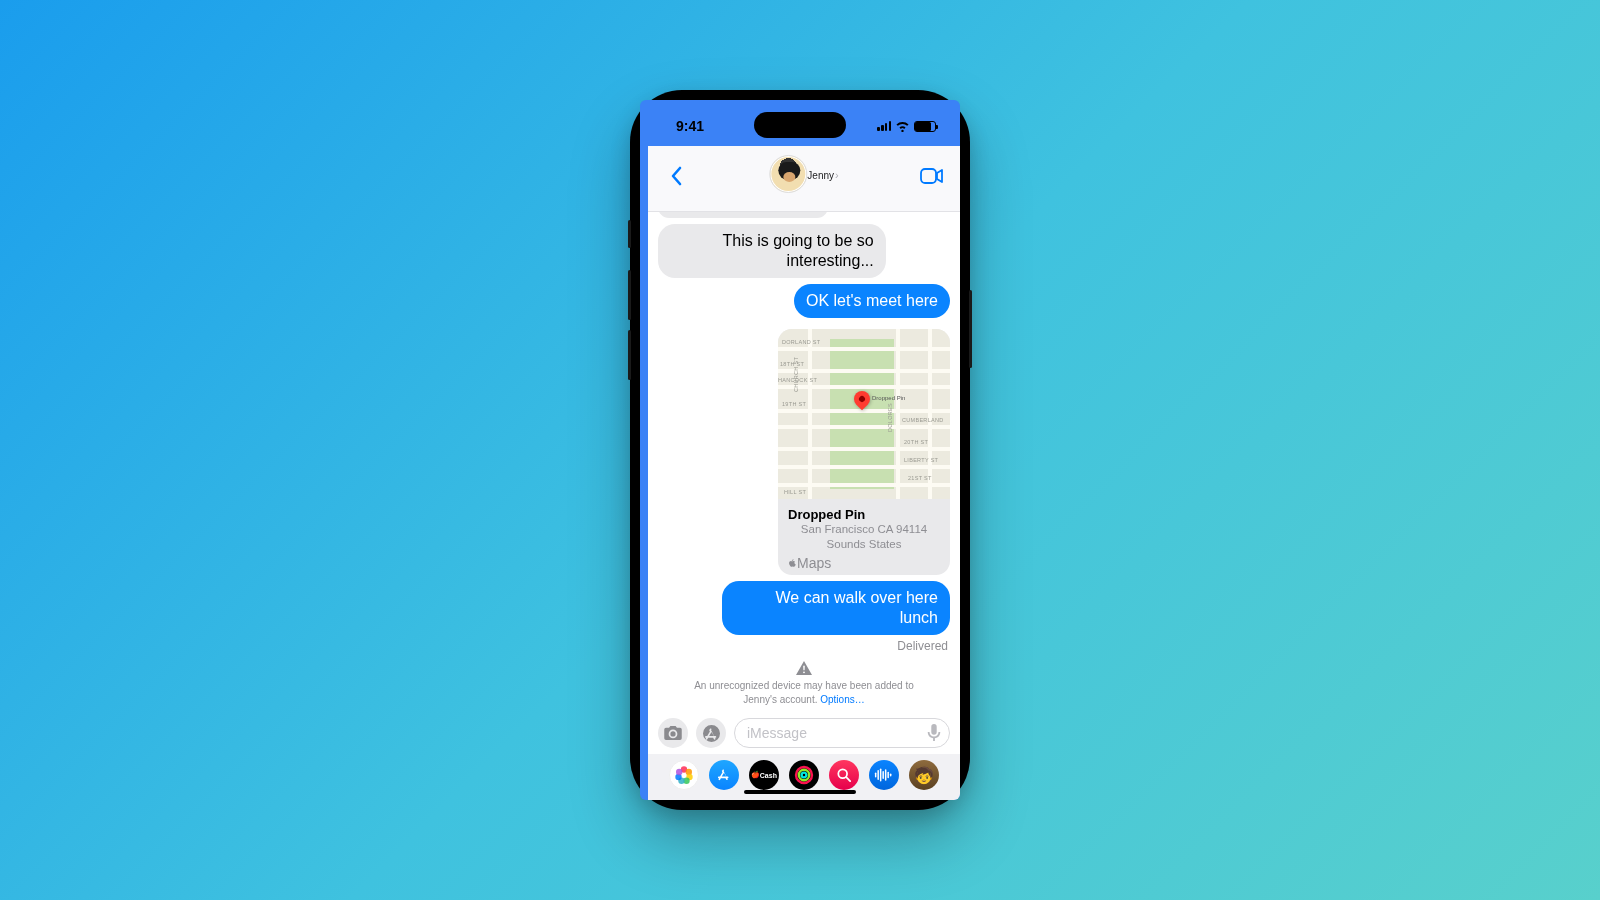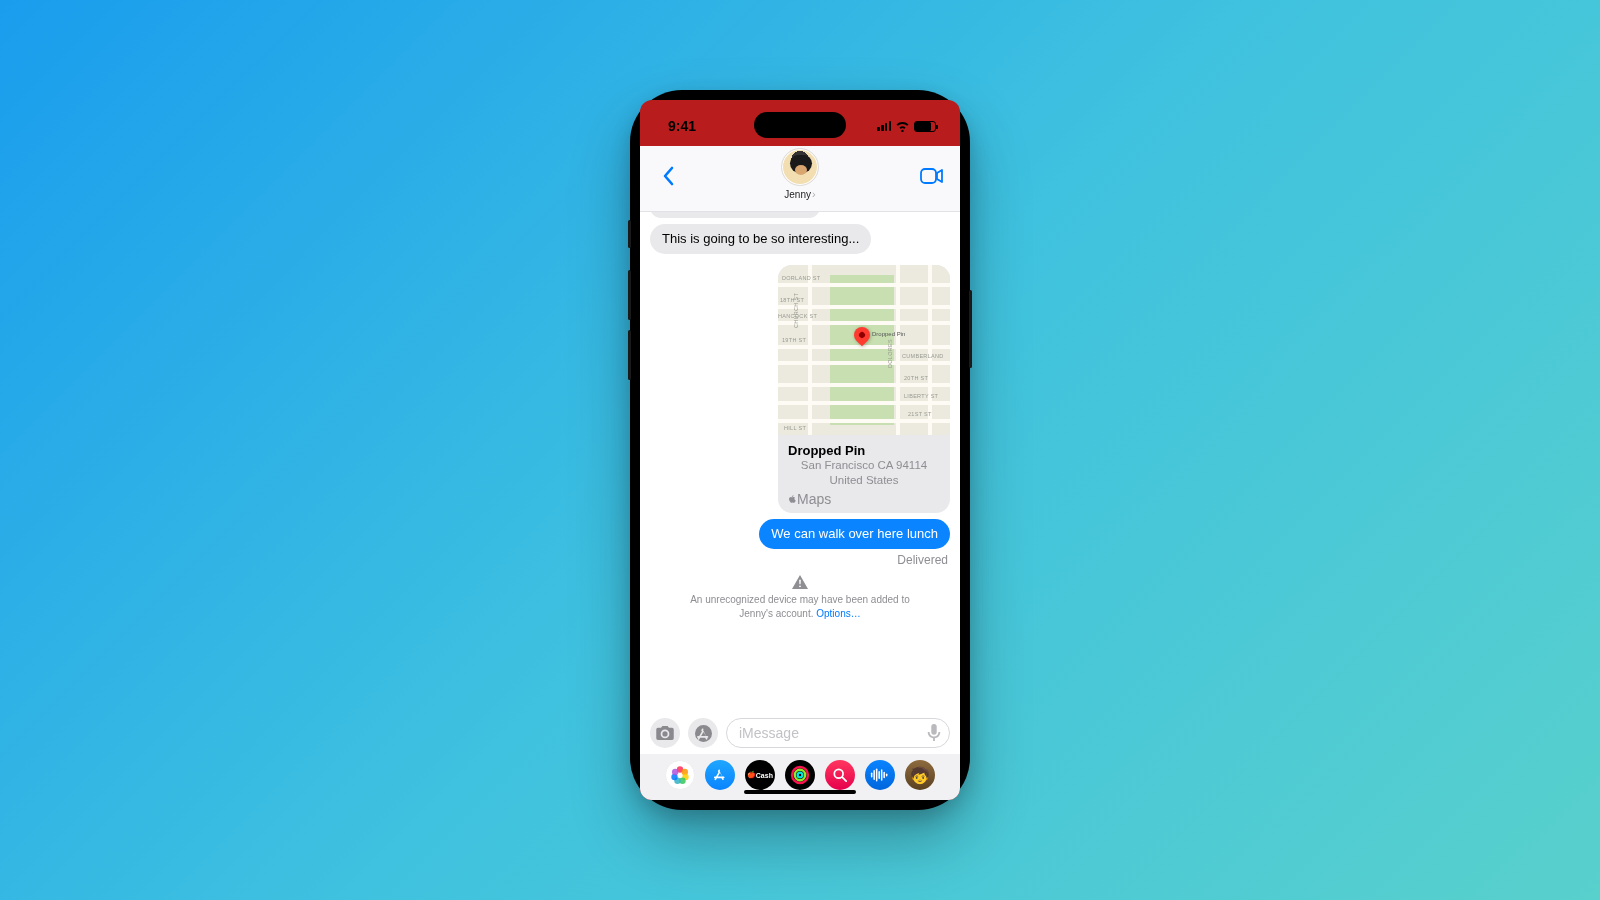--- a/index.html
+++ b/index.html
@@ -24,26 +24,27 @@
     position: relative;
   }
   .phone-btn { position:absolute; background:#1a1a1a; border-radius:2px; }
   .btn-l1 { left:-2px; top:130px; width:3px; height:28px; }
   .btn-l2 { left:-2px; top:180px; width:3px; height:50px; }
   .btn-l3 { left:-2px; top:240px; width:3px; height:50px; }
   .btn-r1 { right:-2px; top:200px; width:3px; height:78px; }
   .screen {
     width: 100%;
     height: 100%;
-    background: #b91c1c;
-    border-radius: 12px;
+    background: #3b82f6;
+    border-radius: 6px;
     overflow: hidden;
     position: relative;
     display: flex;
     flex-direction: column;
+    padding-left: 8px;
   }
   .island {
     position: absolute;
     top: 12px;
     left: 50%;
     transform: translateX(-50%);
     width: 92px;
     height: 26px;
     background: #000;
     border-radius: 18px;
@@ -74,38 +75,38 @@
     height: 66px;
     display: flex;
     align-items: center;
     justify-content: space-between;
     padding: 0 14px 6px;
     border-bottom: 1px solid #e2e2e6;
     flex-shrink: 0;
     background:#f9f9fb;
     position:relative;
   }
-  .header-center { position:absolute; left:50%; top:2px; transform:translateX(-50%); display:flex; flex-direction:column; align-items:center; }
+  .header-center { position:absolute; left:50%; top:9px; transform:translateX(-50%); display:flex; flex-direction:row; align-items:center; }
   .avatar { width:38px; height:38px; border-radius:50%; background: radial-gradient(circle at 50% 30%, #333 0 28%, #f2deb0 28% 100%); border:1px solid #ddd; box-shadow:0 0 0 1px #fff inset; position:relative; overflow:hidden; }
   .avatar::before { content:""; position:absolute; left:8px; top:6px; width:22px; height:18px; background:#1a1a1a; border-radius:12px 12px 14px 14px; }
   .avatar::after { content:""; position:absolute; left:13px; top:16px; width:12px; height:10px; background:#d9a66f; border-radius:50%; }
   .contact-name { font-size:10px; color:#1c1c1e; margin-top:2px; display:flex; align-items:center; gap:1px; }
   .contact-name .chev { color:#b0b0b6; font-size:11px; }
   .hdr-btn { color:#007aff; width:28px; height:28px; display:flex; align-items:center; justify-content:center; }
 
   .thread {
     flex: 1;
     overflow: hidden;
     padding: 6px 10px 4px;
     display: flex;
     flex-direction: column;
     gap: 6px;
     background:#fff;
   }
-  .bubble { max-width:78%; padding:7px 12px; border-radius:17px; font-size:13px; line-height:1.25; word-wrap:break-word; }
+  .bubble { max-width:78%; padding:7px 12px; border-radius:17px; font-size:16px; line-height:1.25; word-wrap:break-word;text-align:right; }
   .row { display:flex; }
   .row.in { justify-content:flex-start; }
   .row.out { justify-content:flex-end; }
   .in .bubble { background:#e9e9eb; color:#000; }
   .out .bubble { background:#0a84ff; color:#fff; }
   .clip-top { margin-top:-22px; }
 
   .map-card { width:172px; align-self:flex-end; border-radius:14px; overflow:hidden; background:#e9e9eb; margin-top:5px; }
   .map-img { height:170px; background:#eceadf; position:relative; overflow:hidden; }
   .park { position:absolute; left:52px; top:10px; width:64px; height:150px; background:#c8e0b1; }
@@ -185,20 +186,23 @@
           </svg>
       </div>
     </div>
 
     <div class="thread">
       <div class="row in clip-top">
           <div class="bubble" style="min-width:170px;min-height:22px;"></div>
         </div>
       <div class="row in">
           <div class="bubble">This is going to be so interesting...</div>
+        </div>
+      <div class="row out">
+          <div class="bubble">OK let's meet here</div>
         </div>
 
       <div class="map-card">
         <div class="map-img">
           <div class="park"></div>
           <div class="mline mh" style="top:18px"></div>
           <div class="mline mh" style="top:40px"></div>
           <div class="mline mh" style="top:56px"></div>
           <div class="mline mh" style="top:80px"></div>
           <div class="mline mh" style="top:96px"></div>
@@ -218,21 +222,21 @@
           <span class="street-lbl" style="top:146px;left:130px">21ST ST</span>
           <span class="street-lbl" style="top:160px;left:6px">HILL ST</span>
           <span class="street-lbl" style="top:100px;left:112px;transform:rotate(-90deg);transform-origin:left">DOLORES</span>
           <span class="street-lbl" style="top:60px;left:18px;transform:rotate(-90deg);transform-origin:left">CHURCH ST</span>
           <div class="pin"></div>
           <span class="pin-lbl">Dropped Pin</span>
         </div>
         <div class="map-meta">
           <div class="map-title">Dropped Pin</div>
           <div class="map-sub">San Francisco CA 94114</div>
-          <div class="map-sub">United States</div>
+          <div class="map-sub">Sounds States</div>
           <div class="map-app">
             <svg width="8" height="8" viewBox="0 0 14 16">
                 <path fill="#8e8e93" d="M11.5 8.5c0-2 1.6-3 1.7-3-.9-1.4-2.4-1.6-2.9-1.6-1.2-.1-2.4.7-3 .7s-1.6-.7-2.6-.7C3 4 1.1 5.4 1.1 8.2c0 1 .2 2 .6 3 .5 1.3 2.2 4.4 4 4.3.9 0 1.5-.6 2.6-.6s1.6.6 2.6.6c1.8 0 3.4-3 3.8-4.3-2.4-1.1-2.2-2.6-2.2-2.7zM9.4 2.7C10.2 1.8 10.1.5 10.1.5 9 .5 8 1.2 7.4 2c-.6.7-.8 1.7-.7 2.2 1 0 2-.6 2.7-1.5z"></path>
               </svg>
             <span>Maps</span>
           </div>
         </div>
       </div>
 
       <div class="row out">

